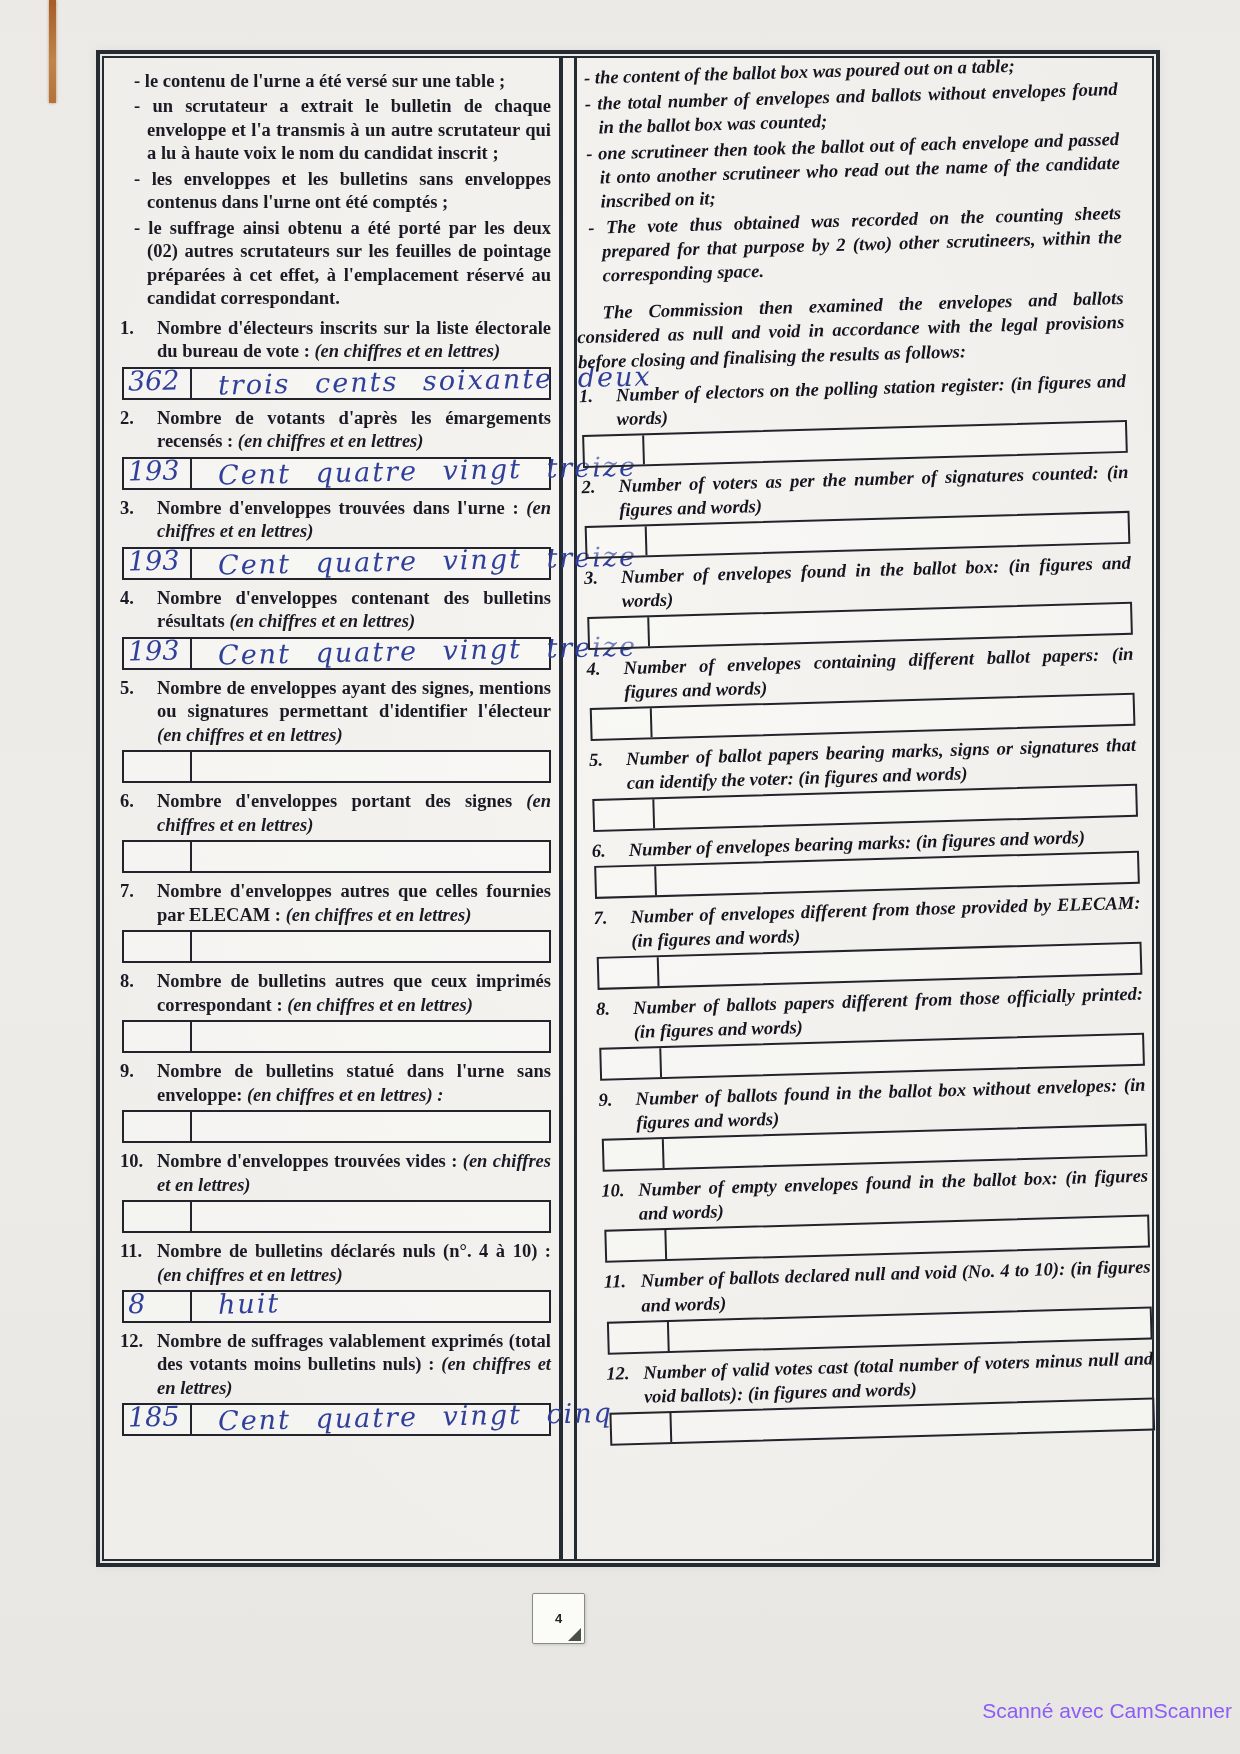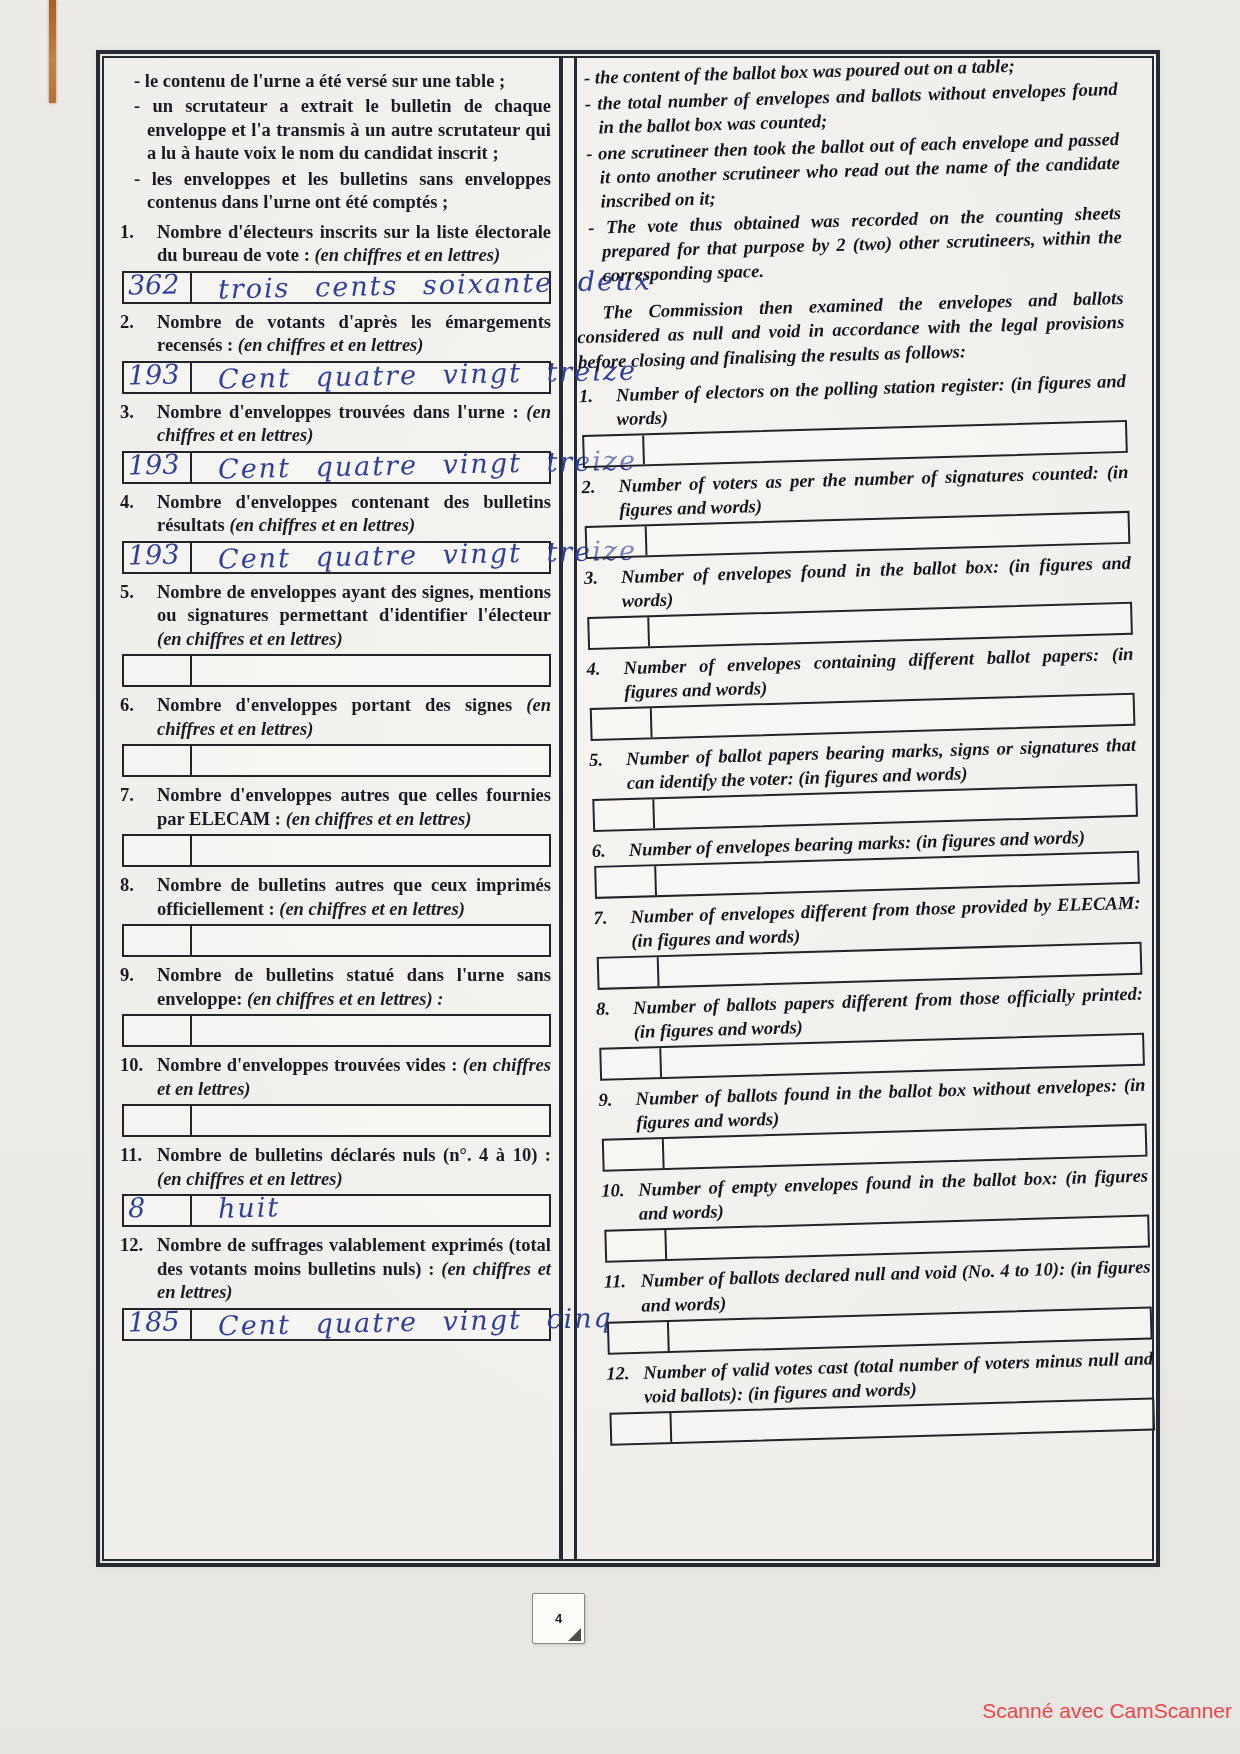--- a/index.html
+++ b/index.html
@@ -67,37 +67,38 @@
     box-shadow:1px 1px 3px rgba(0,0,0,.15);
     display:flex;align-items:center;justify-content:center;
     font-family:"Liberation Sans",sans-serif;font-size:13px;font-weight:bold;color:#222;
   }
   .fold{
     position:absolute;right:3px;bottom:2px;width:0;height:0;
     border-left:13px solid transparent;border-bottom:13px solid #4a4f46;
   }
   .scanner-credit{
     position:absolute;right:8px;top:1699px;
-    font-family:"Liberation Sans",sans-serif;font-size:21px;color:#ef4444;
+    font-family:"Liberation Sans",sans-serif;font-size:21px;color:#8b5cf6;
   }
 </style>
 </head>
 <body>
 
 <div class="orange-strip"></div>
 
 <div class="sheet">
   <div class="sheet-inner">
 
     <div class="col col-left fr">
       <ul class="bullets">
 
       <li>le contenu de l'urne a été versé sur une table ;</li>
           <li>un scrutateur a extrait le bulletin de chaque enveloppe et l'a transmis à un autre scrutateur qui a lu à haute voix le nom du candidat inscrit ;</li>
           <li>les enveloppes et les bulletins sans enveloppes contenus dans l'urne ont été comptés ;</li>
+          <li>le suffrage ainsi obtenu a été porté par les deux (02) autres scrutateurs sur les feuilles de pointage préparées à cet effet, à l'emplacement réservé au candidat correspondant.</li>
         </ul>
       <div class="items">
 
       <div class="item">
           <div class="item-head">
             <span class="item-num">1.</span>
             <span class="item-label"><span>Nombre d'électeurs inscrits sur la liste électorale du bureau de vote : </span><span class="note">(en chiffres et en lettres)</span></span>
           </div>
           <div class="answer-box">
             <div class="fig-cell">
@@ -188,21 +189,21 @@
                 <span class="hw"></span>
               </div>
             <div class="words-cell">
                 <span class="hw"></span>
               </div>
           </div>
         </div>
           <div class="item">
           <div class="item-head">
             <span class="item-num">8.</span>
-            <span class="item-label"><span>Nombre de bulletins autres que ceux imprimés officiellement : </span><span class="note">(en chiffres et en lettres)</span></span>
+            <span class="item-label"><span>Nombre de bulletins autres que ceux imprimés correspondant : </span><span class="note">(en chiffres et en lettres)</span></span>
           </div>
           <div class="answer-box">
             <div class="fig-cell">
                 <span class="hw"></span>
               </div>
             <div class="words-cell">
                 <span class="hw"></span>
               </div>
           </div>
         </div>

